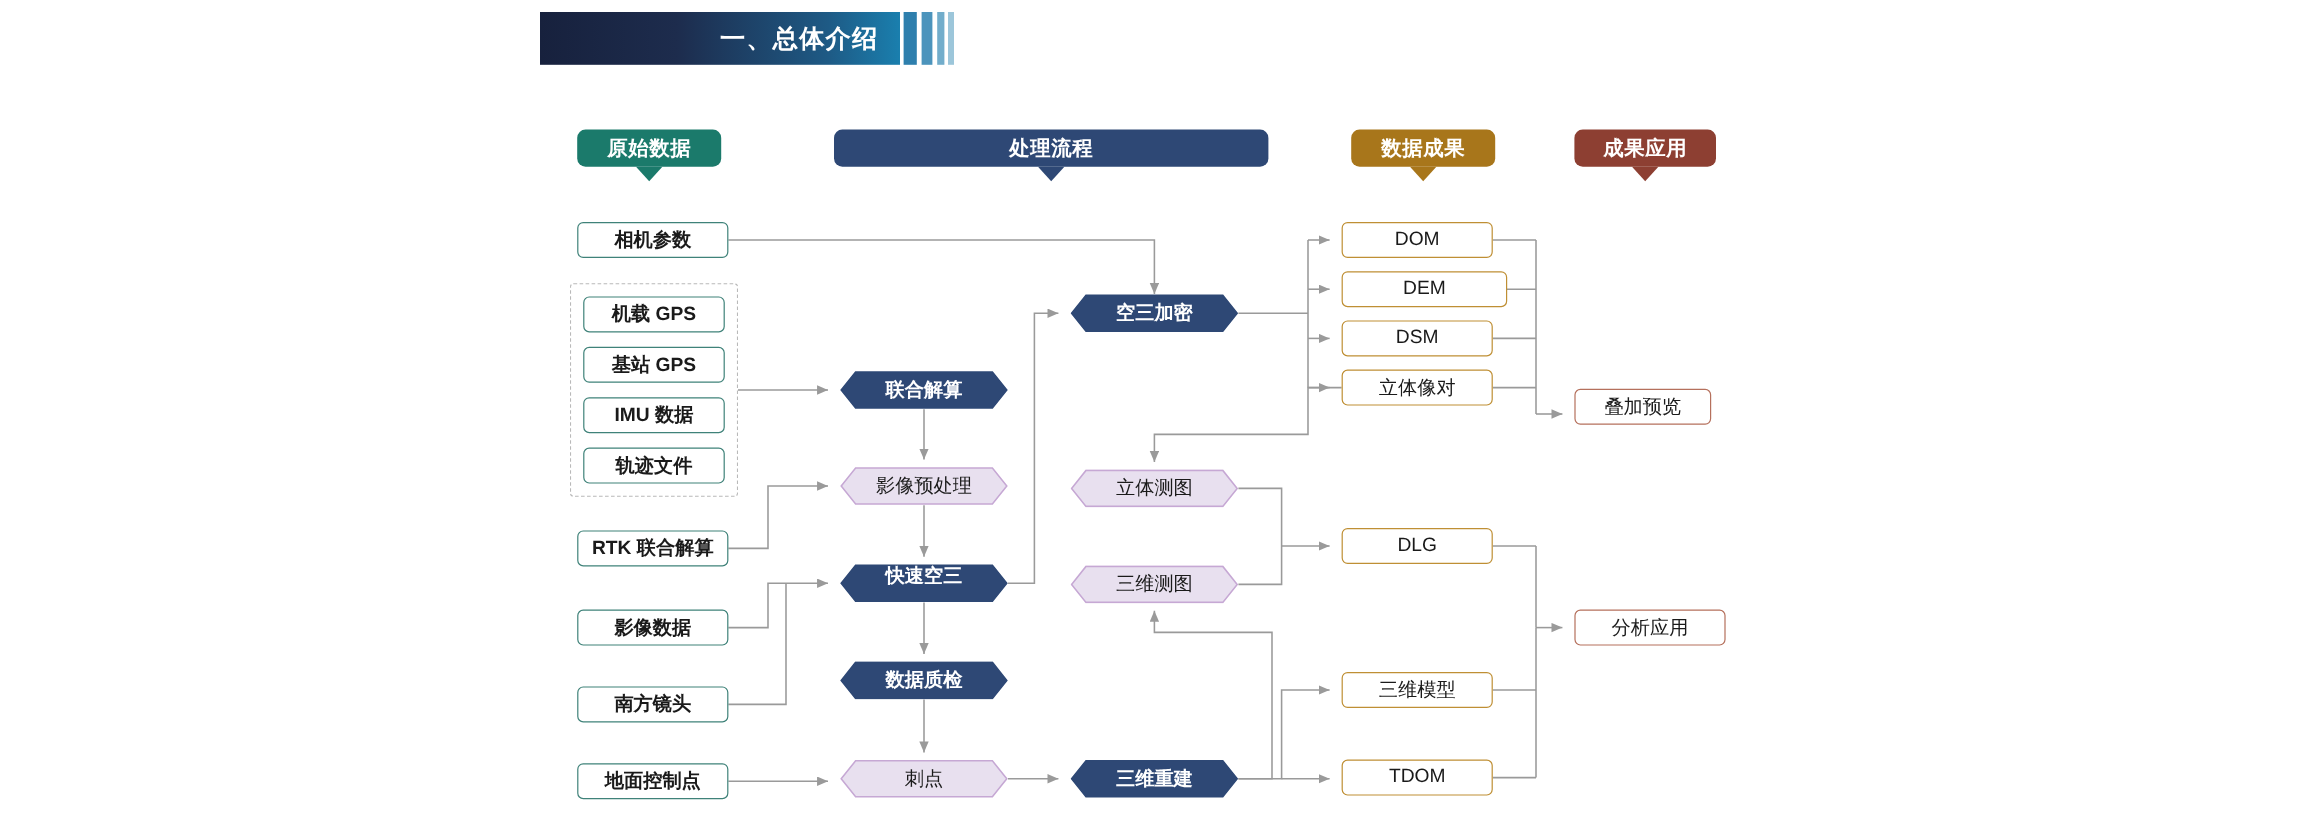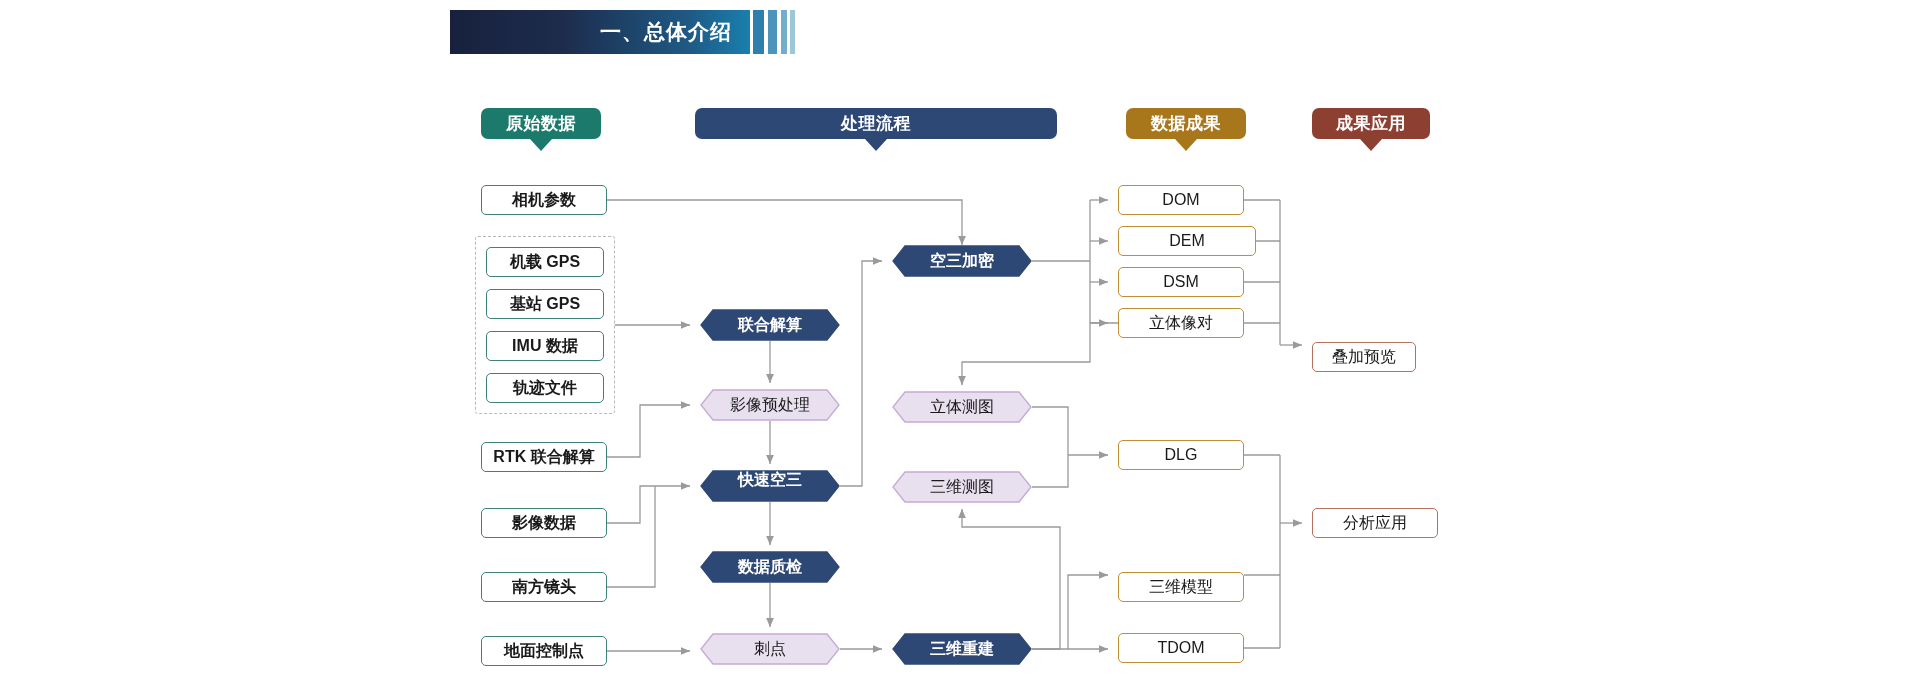--- a/index.html
+++ b/index.html
@@ -226,29 +226,29 @@
       </div>
       <div class="node prod" style="left: 1118px; top: 267px; width: 126px; height: 30px;">
         <span>DSM</span>
       </div>
       <div class="node prod" style="left: 1118px; top: 308px; width: 126px; height: 30px;">
         <span>立体像对</span>
       </div>
       <div class="node prod" style="left: 1118px; top: 440px; width: 126px; height: 30px;">
         <span>DLG</span>
       </div>
-      <div class="node prod" style="left: 1118px; top: 572px; width: 126px; height: 30px;">
+      <div class="node prod" style="left: 1118px; top: 560px; width: 126px; height: 30px;">
         <span>三维模型</span>
       </div>
       <div class="node prod" style="left: 1118px; top: 633px; width: 126px; height: 30px;">
         <span>TDOM</span>
       </div>
     </div>
   <div id="appnodes">
-      <div class="node app" style="left: 1312px; top: 342px; width: 104px; height: 30px;">
+      <div class="node app" style="left: 1312px; top: 324px; width: 114px; height: 30px;">
         <span>叠加预览</span>
       </div>
       <div class="node app" style="left: 1312px; top: 508px; width: 126px; height: 30px;">
         <span>分析应用</span>
       </div>
     </div>
 
 </div>
 
 </body></html>

